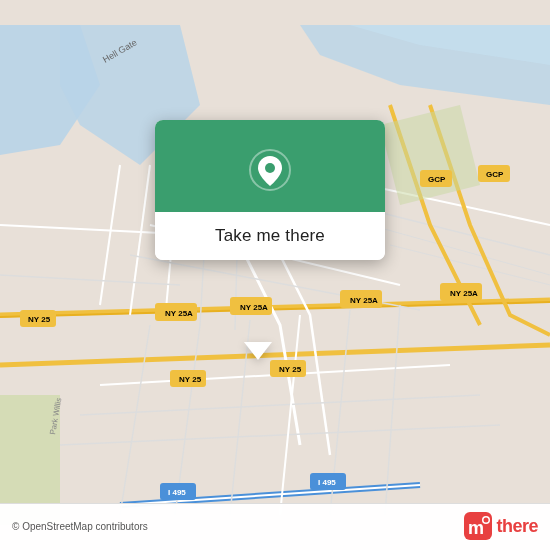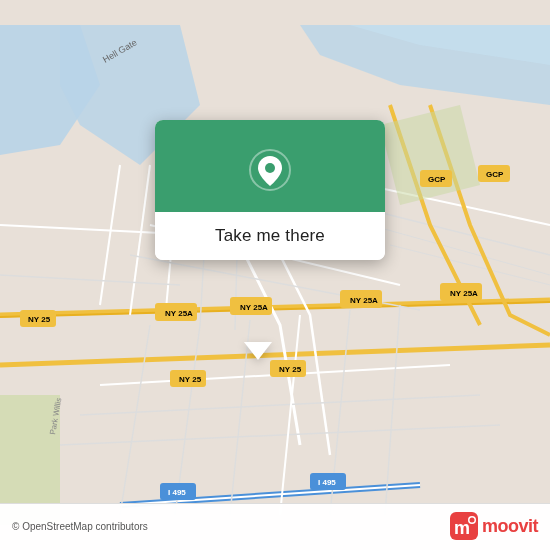--- a/index.html
+++ b/index.html
@@ -249,17 +249,17 @@
       <span id="attribution-text">© OpenStreetMap contributors</span>
     </div>
     <div id="moovit-logo">
 
       <svg id="moovit-icon" viewBox="0 0 28 28" xmlns="http://www.w3.org/2000/svg">
         <rect width="28" height="28" rx="6" fill="#e84040"></rect>
         <text x="4" y="22" font-size="18" font-weight="bold" fill="white" font-family="Arial">m</text>
         <circle cx="22" cy="8" r="4" fill="white"></circle>
         <circle cx="22" cy="8" r="2.5" fill="#e84040"></circle>
       </svg>
-      <span id="moovit-text">moovit</span>
+      <span id="moovit-text">there</span>
     </div>
   </div>
 
 </div>
 
 </body></html>

